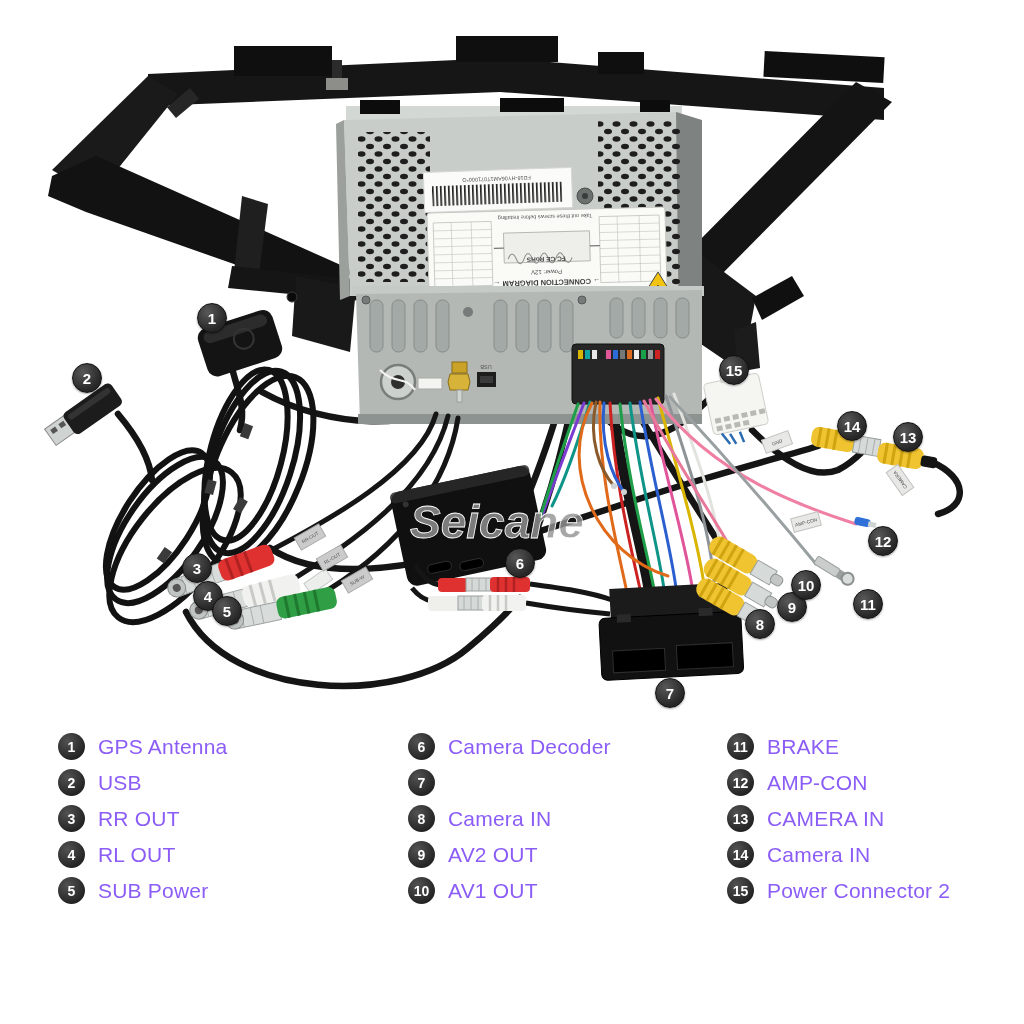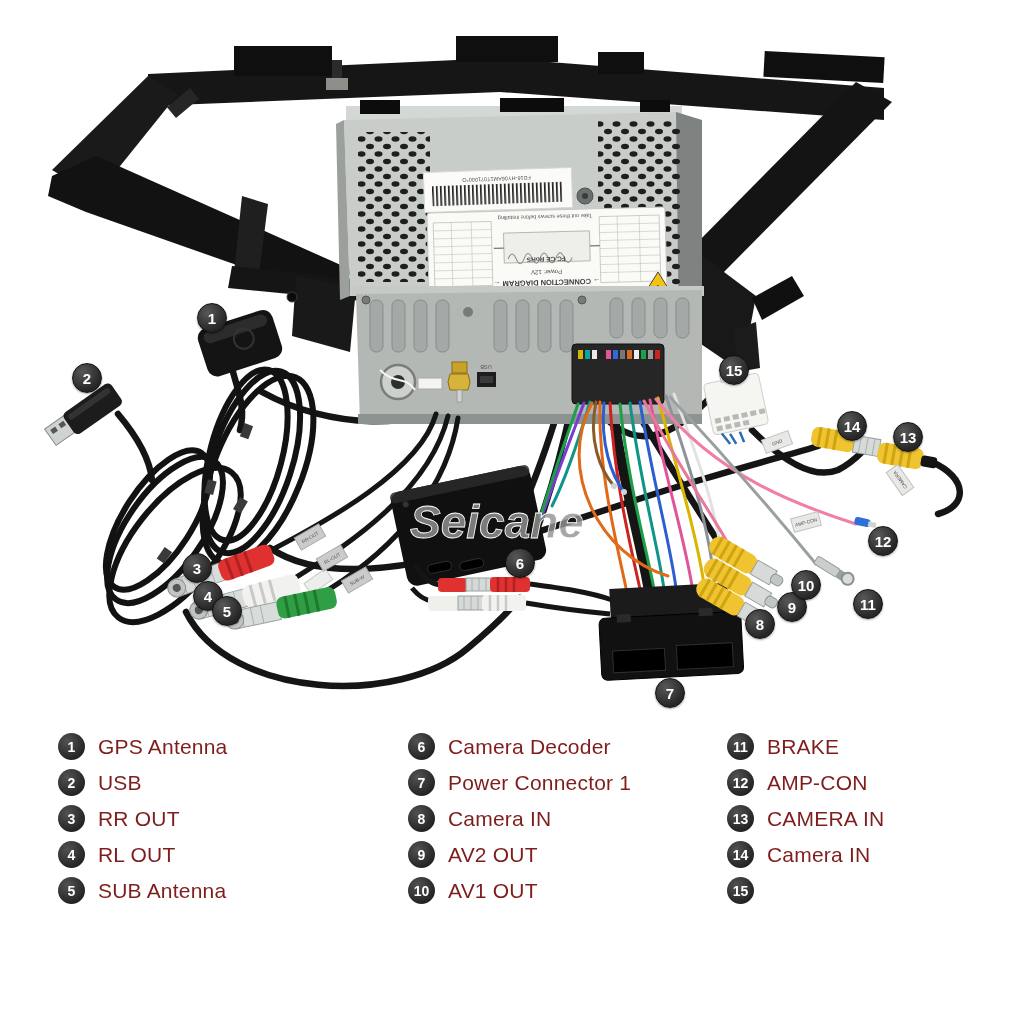--- a/index.html
+++ b/index.html
@@ -17,21 +17,21 @@
   .legend{position:absolute;left:0;top:733px;width:1024px;}
   .legend-col{position:absolute;top:0;display:flex;flex-direction:column;gap:9px;}
   .legend-col:nth-child(1){left:58px;}
   .legend-col:nth-child(2){left:408px;}
   .legend-col:nth-child(3){left:727px;}
   .legend-item{display:flex;align-items:center;height:27px;}
   .legend-badge{width:27px;height:27px;border-radius:50%;flex:0 0 27px;
            background:radial-gradient(circle at 35% 30%, #525252, #242424 72%);
            color:#fff;font-weight:bold;font-size:14px;display:flex;
            align-items:center;justify-content:center;}
-  .legend-label{margin-left:13px;font-size:21px;color:#7f1d1d;letter-spacing:.2px;
+  .legend-label{margin-left:13px;font-size:21px;color:#8b5cf6;letter-spacing:.2px;
            white-space:nowrap;}
 </style>
 </head>
 <body>
 
 <div class="stage">
 
 <svg width="1024" height="1024" viewBox="0 0 1024 1024">
   <defs>
     <pattern id="holes" patternUnits="userSpaceOnUse" width="17" height="15">
@@ -418,31 +418,30 @@
         <div class="legend-item">
           <span class="legend-badge">3</span>
           <span class="legend-label">RR OUT</span>
         </div>
         <div class="legend-item">
           <span class="legend-badge">4</span>
           <span class="legend-label">RL OUT</span>
         </div>
         <div class="legend-item">
           <span class="legend-badge">5</span>
-          <span class="legend-label">SUB Antenna</span>
+          <span class="legend-label">SUB Power</span>
         </div>
       </div>
       <div class="legend-col">
         <div class="legend-item">
           <span class="legend-badge">6</span>
           <span class="legend-label">Camera Decoder</span>
         </div>
         <div class="legend-item">
           <span class="legend-badge">7</span>
-          <span class="legend-label">Power Connector 1</span>
         </div>
         <div class="legend-item">
           <span class="legend-badge">8</span>
           <span class="legend-label">Camera IN</span>
         </div>
         <div class="legend-item">
           <span class="legend-badge">9</span>
           <span class="legend-label">AV2 OUT</span>
         </div>
         <div class="legend-item">
@@ -462,17 +461,18 @@
         <div class="legend-item">
           <span class="legend-badge">13</span>
           <span class="legend-label">CAMERA IN</span>
         </div>
         <div class="legend-item">
           <span class="legend-badge">14</span>
           <span class="legend-label">Camera IN</span>
         </div>
         <div class="legend-item">
           <span class="legend-badge">15</span>
+          <span class="legend-label">Power Connector 2</span>
         </div>
       </div>
     </div>
 
 </div>
 
 </body></html>

